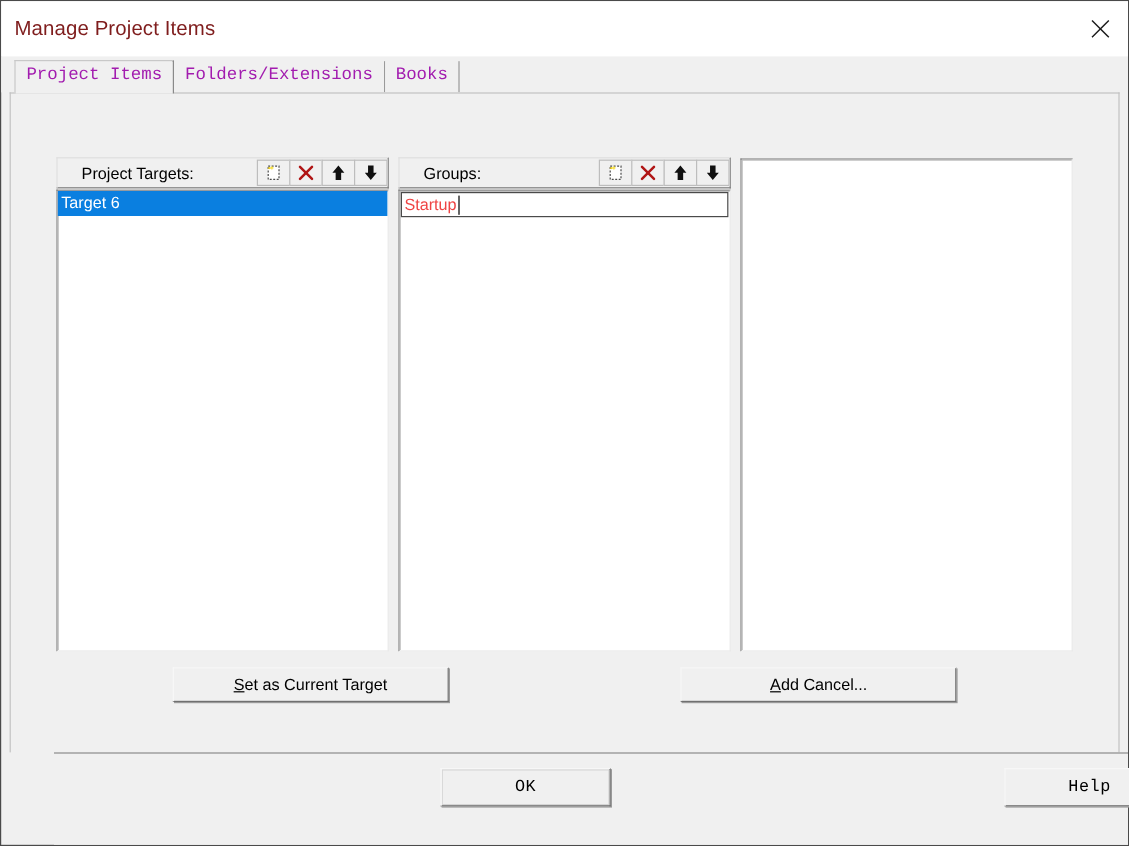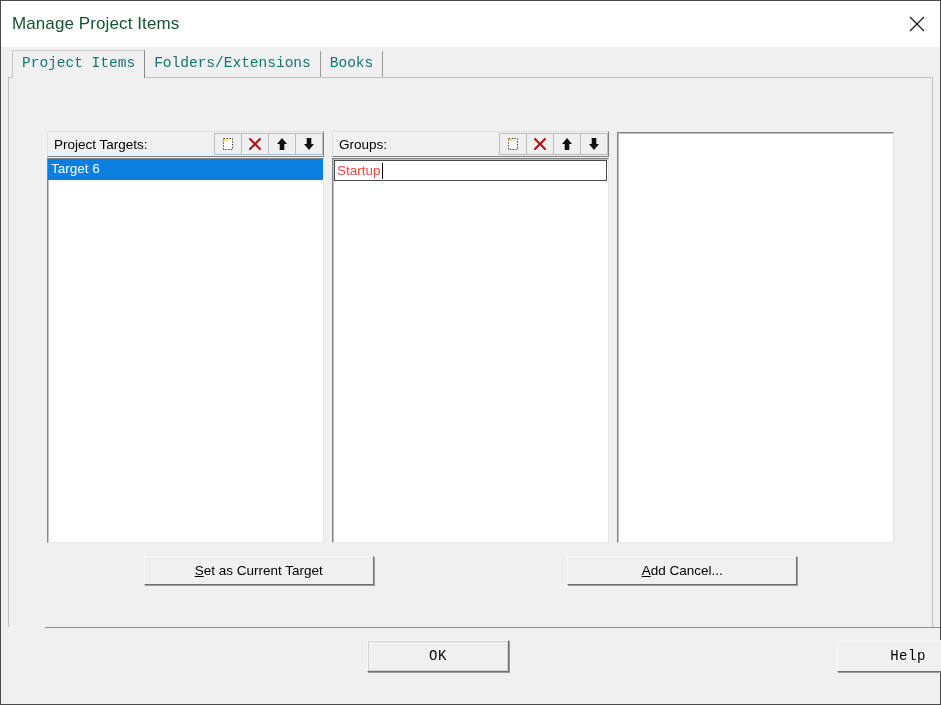--- a/index.html
+++ b/index.html
@@ -28,21 +28,21 @@
   .titlebar {
     height: 46px;
     background: #ffffff;
     display: flex;
     align-items: center;
     flex: 0 0 auto;
     position: relative;
   }
   .title-text {
     font-size: 17px;
-    color: #14532d;
+    color: #7f1d1d;
     padding-left: 11px;
     letter-spacing: 0.1px;
     font-family: "Liberation Sans", sans-serif;
     text-align: right;
   }
   .close-btn {
     position: absolute;
     right: 0; top: 0;
     width: 46px;
     height: 46px;
@@ -59,21 +59,21 @@
     height: 30px;
     background: #f0f0f0;
     padding-left: 11px;
     display: flex;
     align-items: flex-end;
     box-sizing: border-box;
   }
   .tab {
     font-family: "Liberation Mono", monospace;
     font-size: 14.5px;
-    color: #0f766e;
+    color: #a21caf;
     padding: 3px 9px 4px 9px;
     height: 26px;
     box-sizing: border-box;
     line-height: 19px;
     position: relative;
     background: #f0f0f0;
     border-right: 1px solid #9a9a9a;
     white-space: nowrap;
     cursor: default;
   }
@@ -112,21 +112,21 @@
     min-width: 0;
   }
   .panel-header {
     height: 26px;
     box-sizing: border-box;
     border: 1px solid;
     border-color: #dfdfdf #7f7f7f #7f7f7f #dfdfdf;
     background: #f0f0f0;
     display: flex;
     align-items: center;
-    padding-left: 6px;
+    padding-left: 20px;
   }
   .panel-label {
     font-size: 13.5px;
     color: #000;
     flex: 1 1 auto;
     white-space: nowrap;
     font-family: "Liberation Sans", sans-serif;
   }
   .tool-row {
     display: flex;

